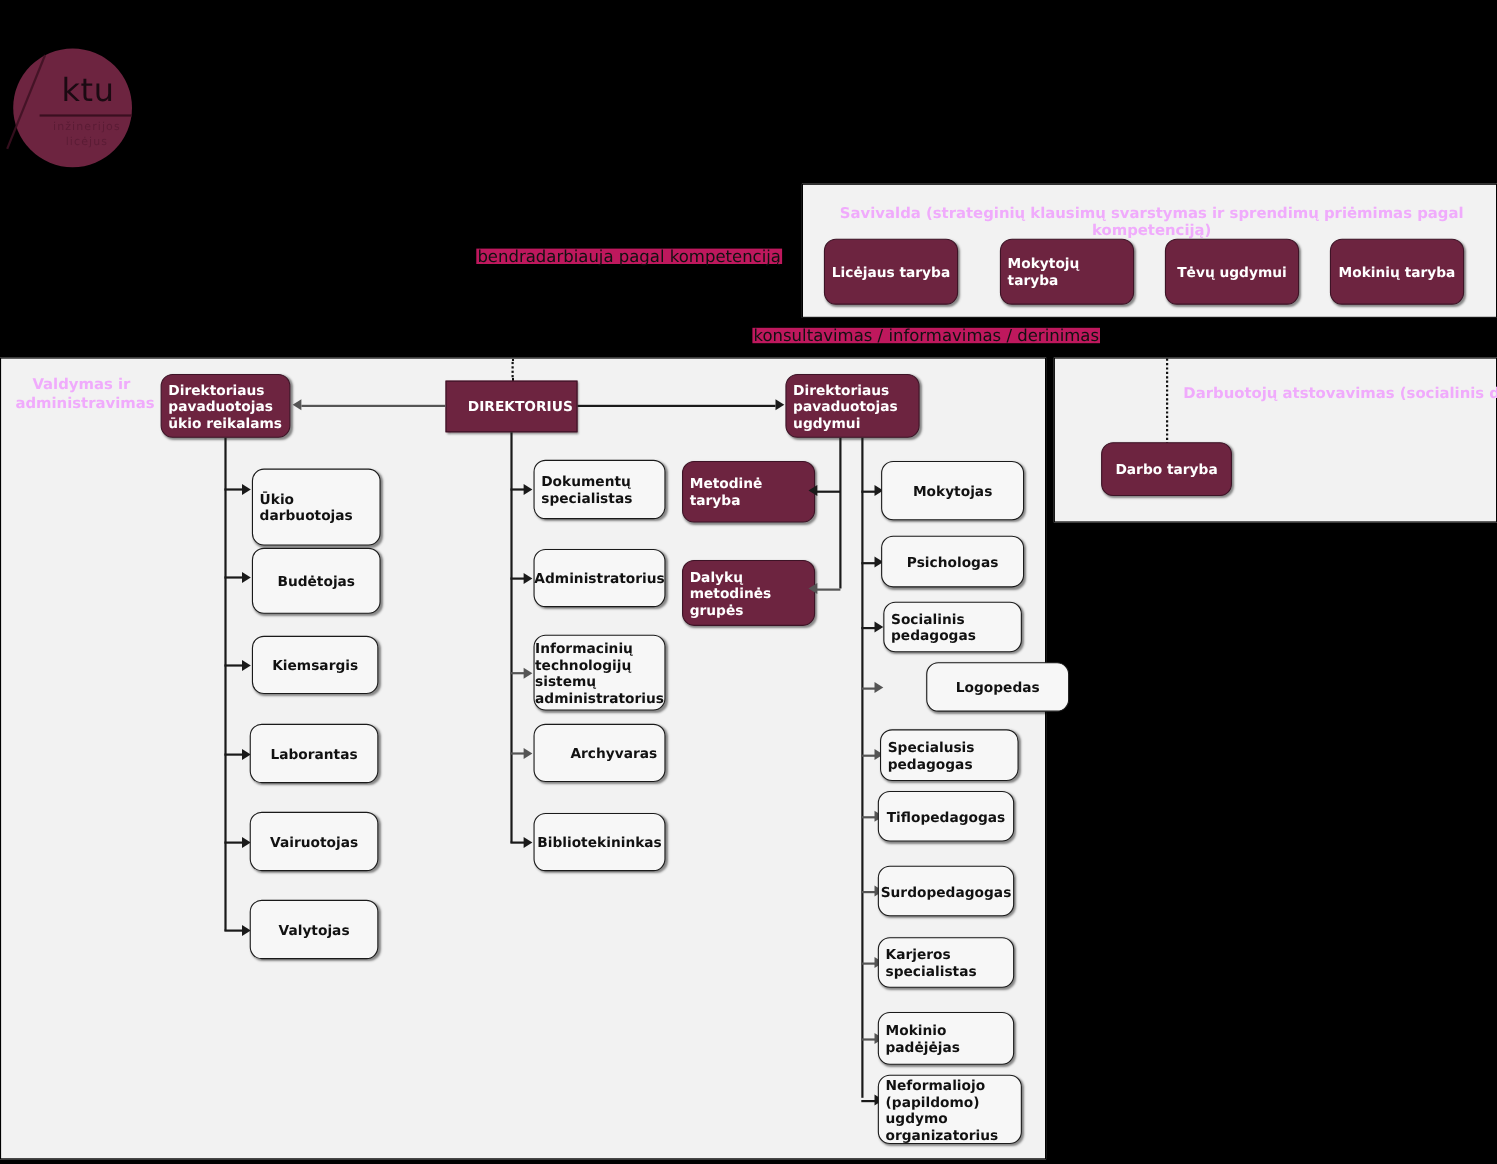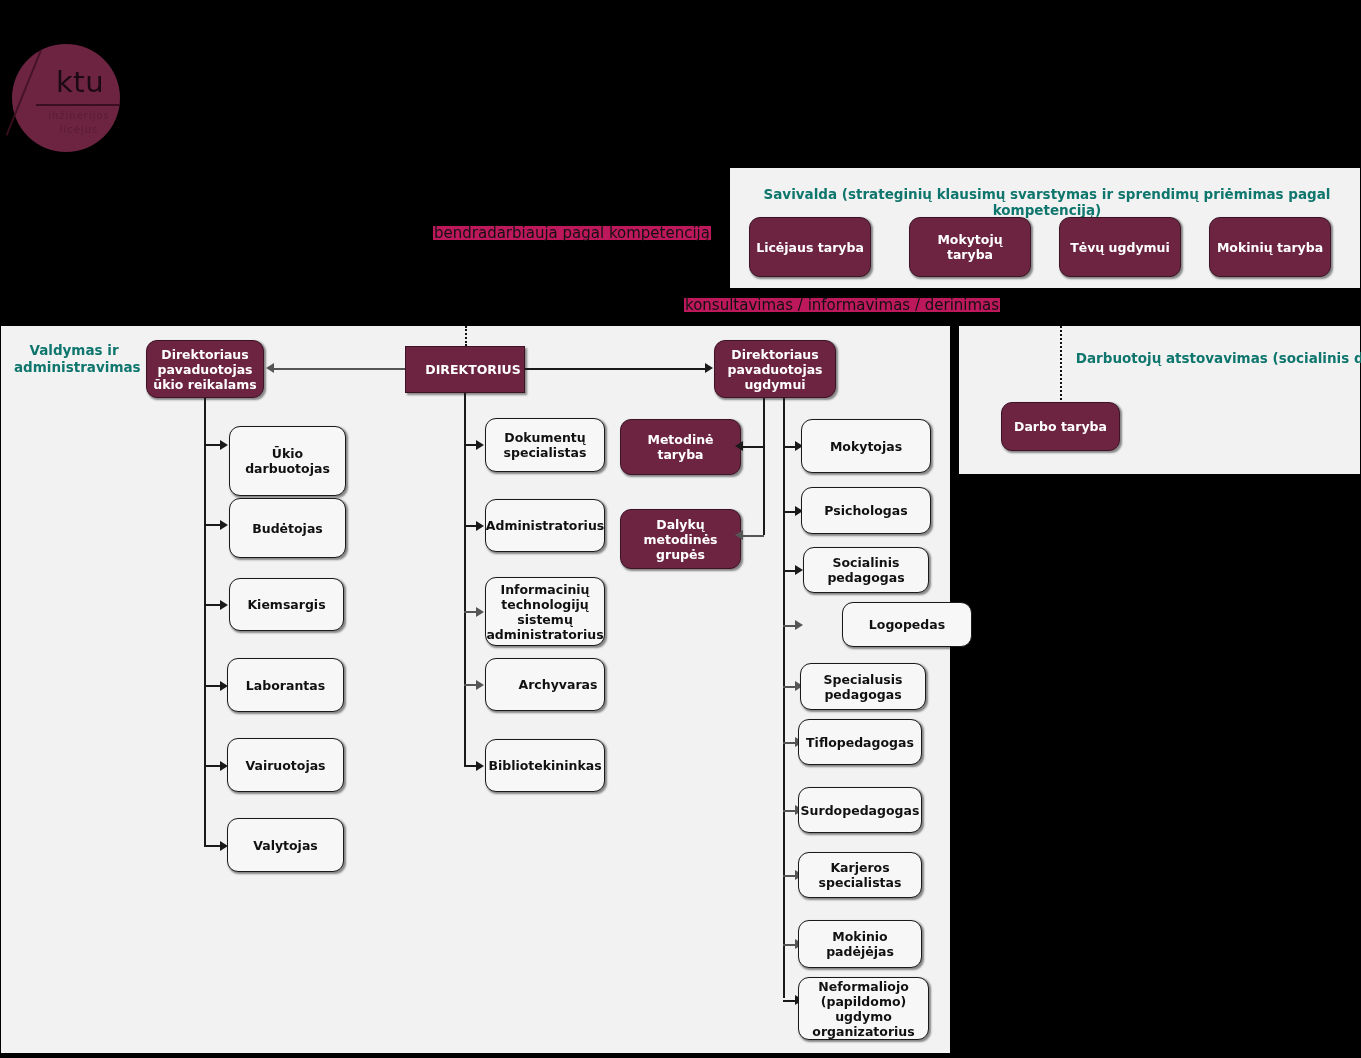--- a/index.html
+++ b/index.html
@@ -21,28 +21,28 @@
   .logo .sub2{position:absolute;left:22px;top:80px;width:90px;text-align:center;
         font-size:10px;color:#5b1c35;letter-spacing:1px;}
 
   
   .panel{position:absolute;background:#f2f2f2;border:1px solid #000;box-sizing:border-box;}
   #panel-savivalda{left:729px;top:167px;width:632px;height:122px;}
   #panel-main{left:0px;top:325px;width:951px;height:729px;}
   #panel-darbuotoju{left:958px;top:325px;width:403px;height:150px;}
 
   
-  .sect-title{position:absolute;font-weight:bold;color:#0f766e;text-align:center;}
+  .sect-title{position:absolute;font-weight:bold;color:#f0abfc;text-align:center;}
   #title-savivalda{left:742px;top:186px;width:610px;font-size:13.5px;}
   #title-valdymas{left:14px;top:342px;width:120px;font-size:13.5px;line-height:17px;}
   #title-darbuotoju{left:1060px;top:350px;width:380px;font-size:13.5px;line-height:17px;}
 
   
   .box{position:absolute;box-sizing:border-box;display:flex;align-items:center;
-       justify-content:center;text-align:center;font-weight:bold;
+       justify-content:center;font-weight:bold;
        box-shadow:1.5px 1.5px 2px rgba(0,0,0,.45);}
   .box.plain{background:#f7f7f7;border:1.2px solid #1a1a1a;border-radius:11px;
        color:#111;font-size:12.5px;line-height:15px;}
   .box.maroon{background:#6d2440;border:1.2px solid #3d1326;border-radius:11px;
        color:#fff;font-size:12.5px;line-height:15px;}
   .box.maroon.sharp{border-radius:0;}
   .box span{display:block;padding:0 6px;}
 
   
   .ln{position:absolute;background:#1a1a1a;}

